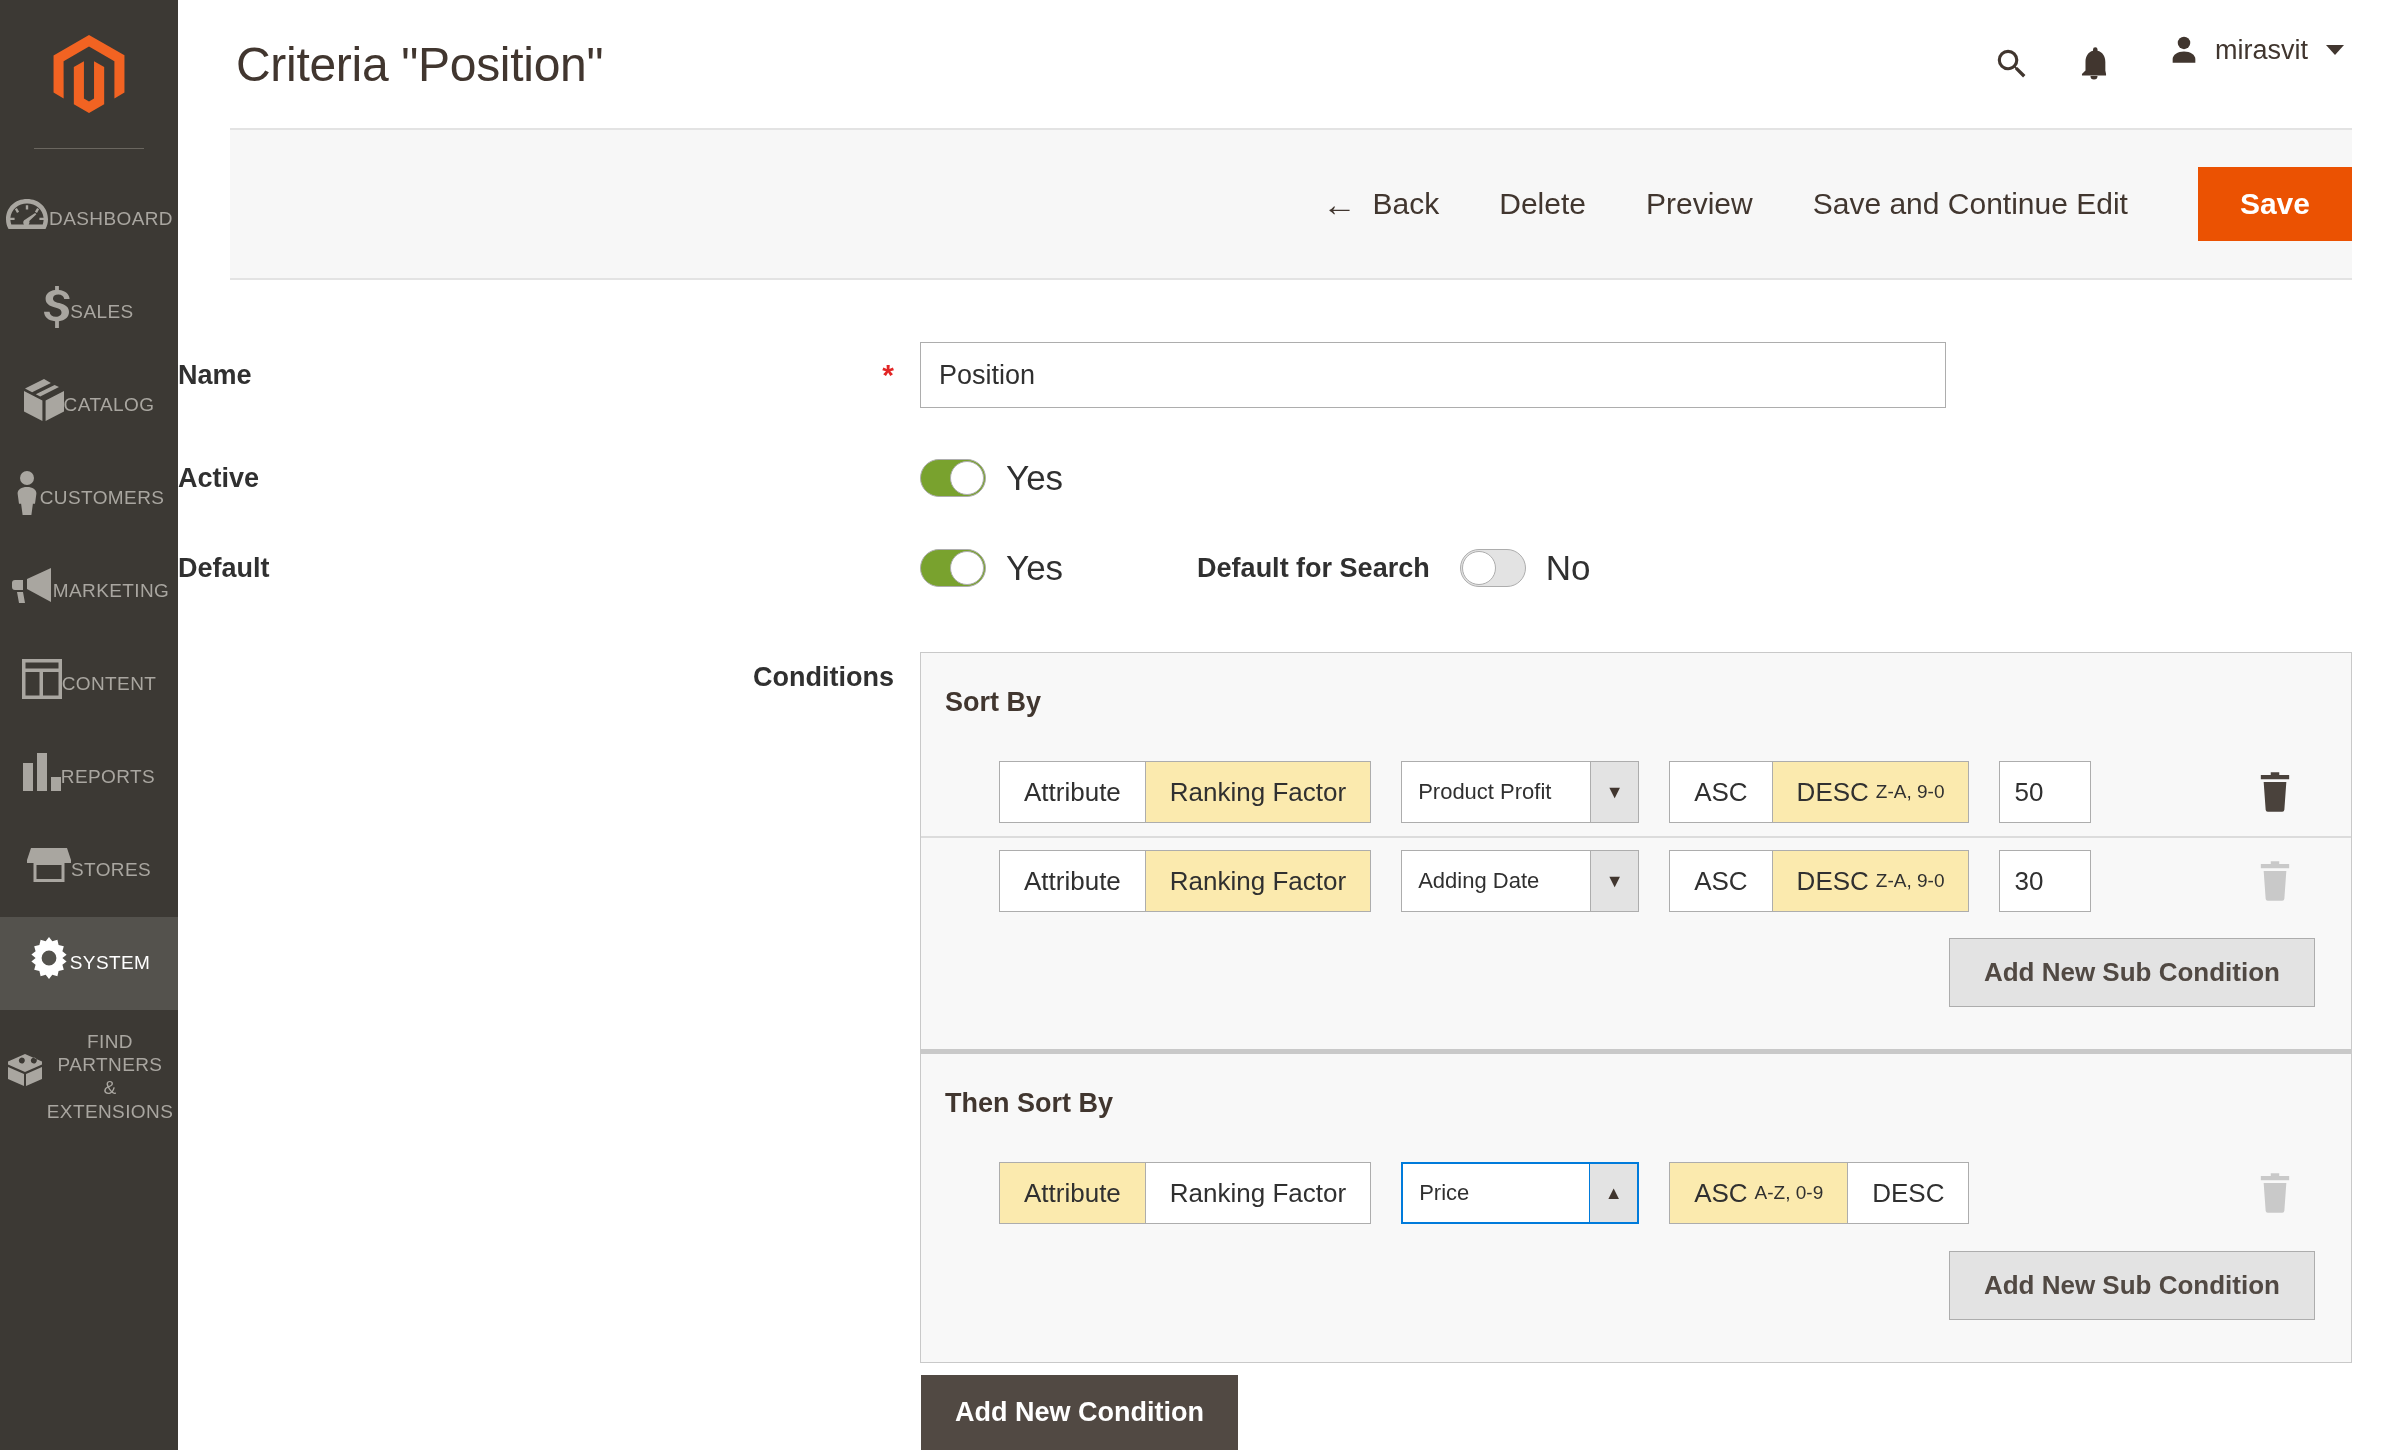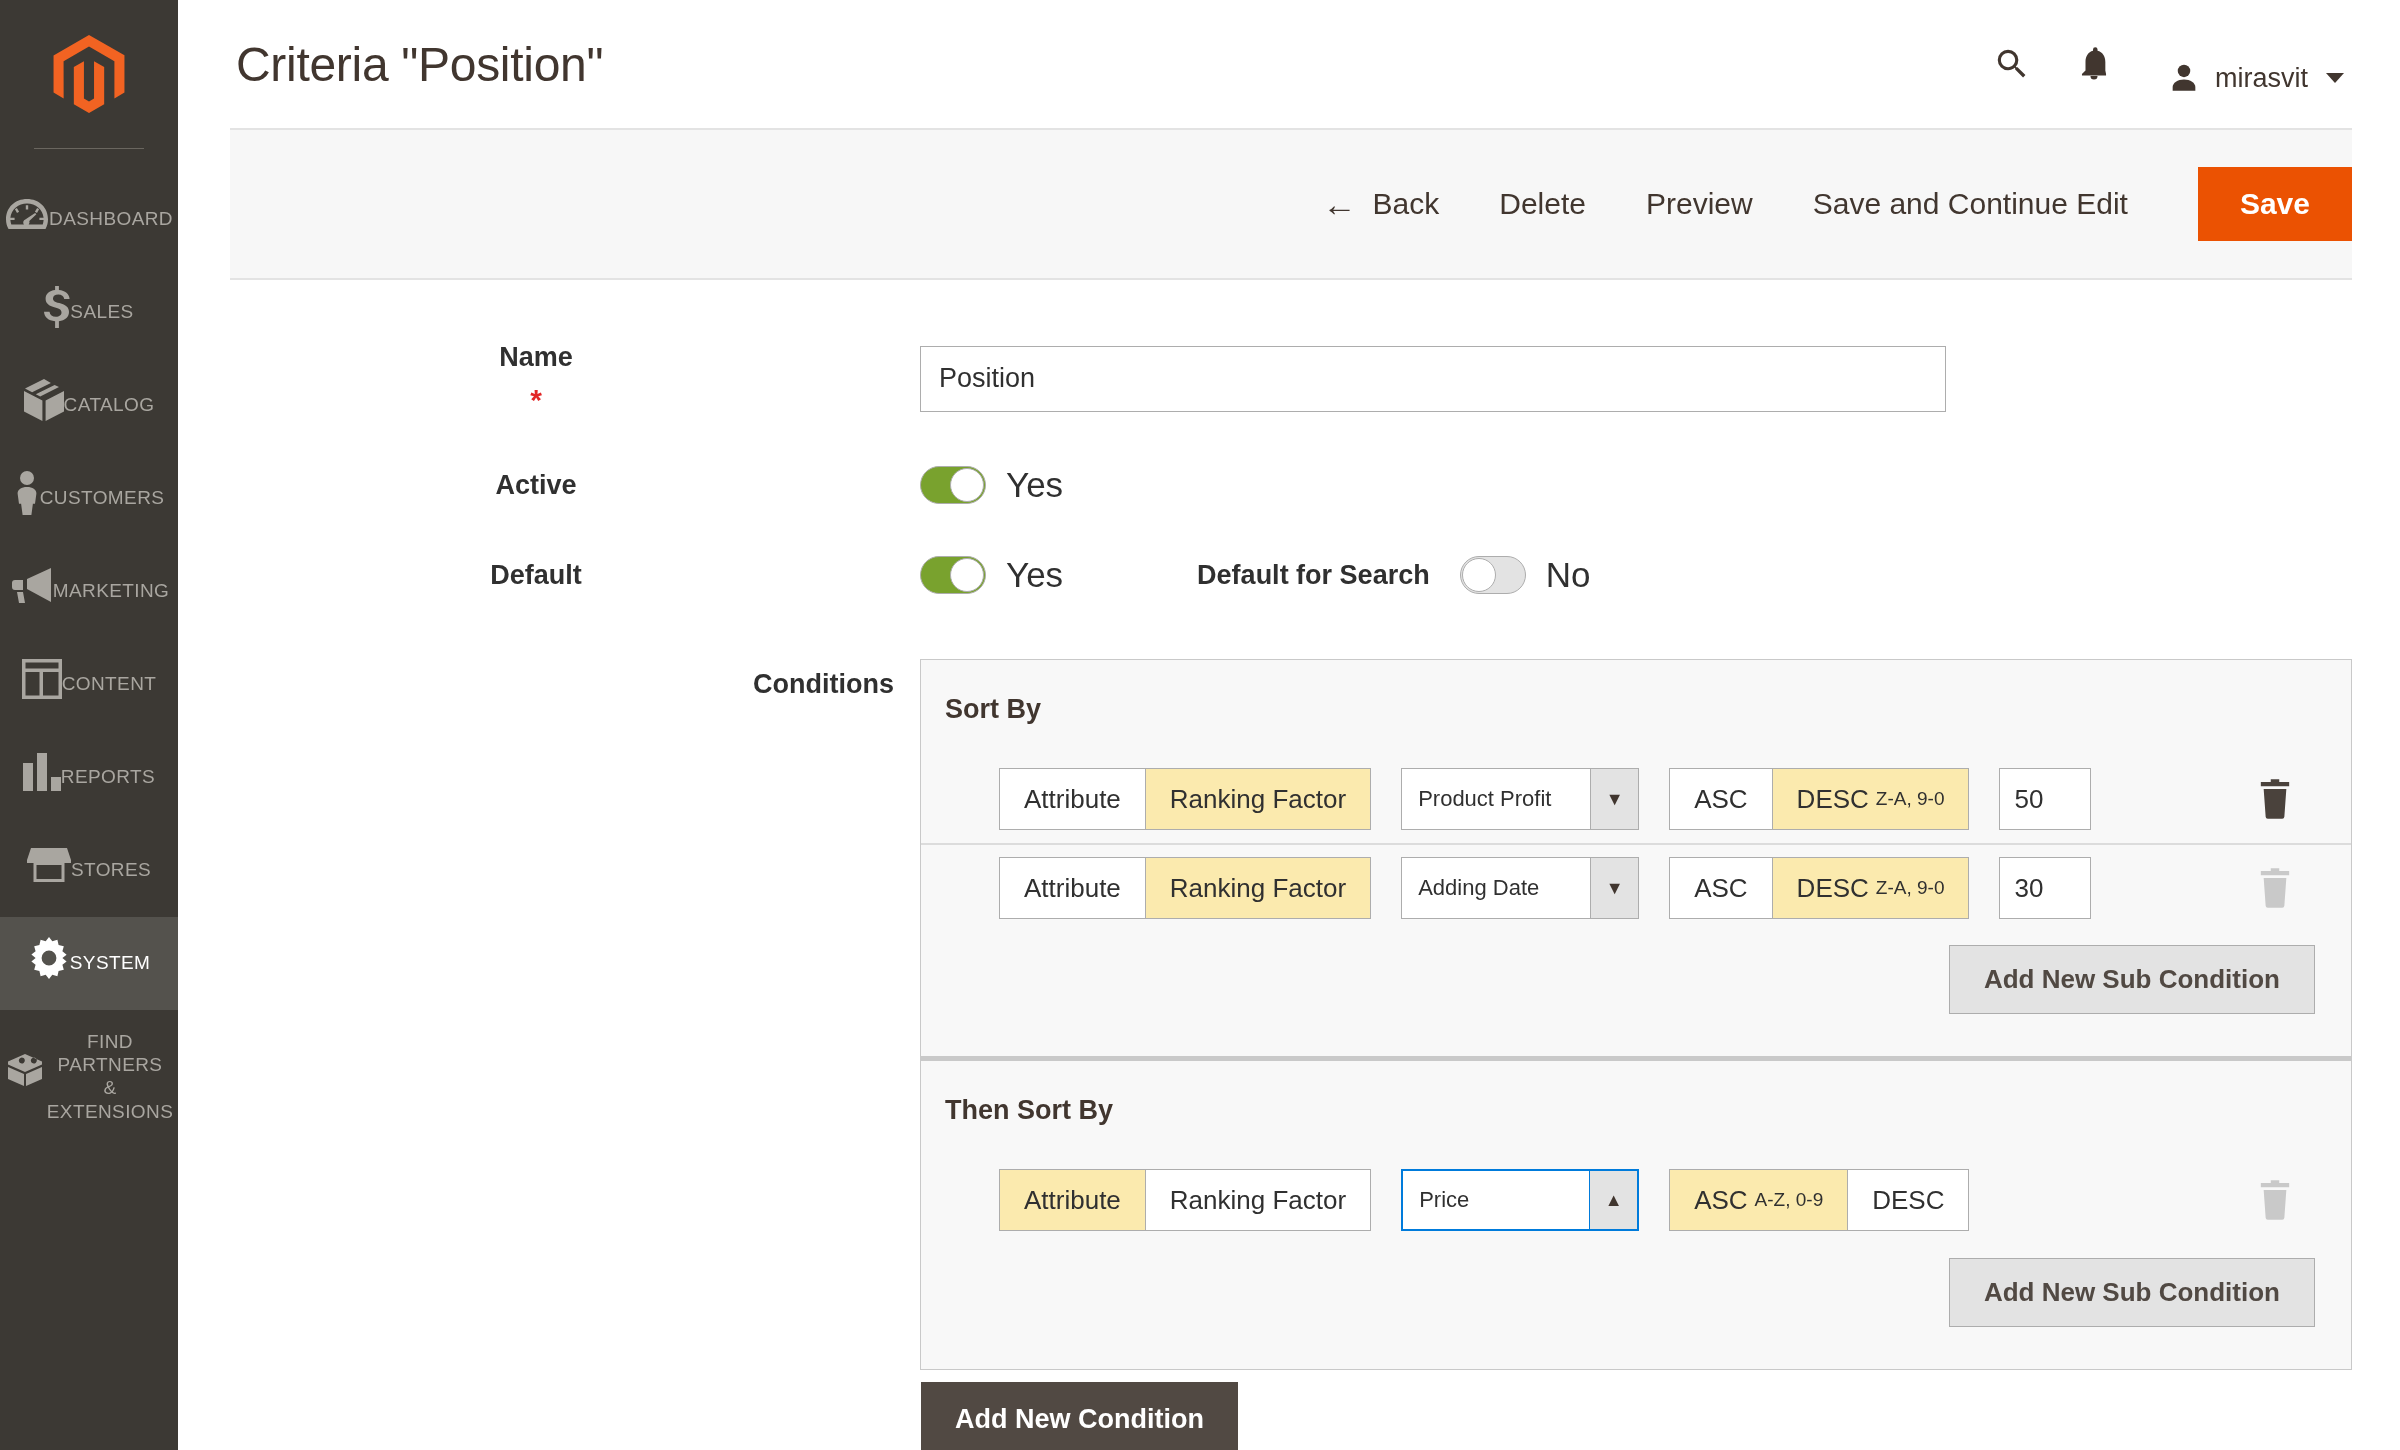--- a/index.html
+++ b/index.html
@@ -61,21 +61,21 @@
   .page-header {
     display: flex; align-items: center;
     padding: 0 52px 0 58px;
     height: 128px;
   }
   .page-title {
     font-size: 48px; color: #41362f; font-weight: 400;
     letter-spacing: -0.3px; white-space: nowrap;
   }
   .header-right {
-    margin-left: auto; display: flex; align-items: flex-end; gap: 8px;
+    margin-left: auto; display: flex; align-items: flex-start; gap: 8px;
   }
   .hdr-btn {
     width: 74px; height: 74px;
     display: flex; align-items: center; justify-content: center;
     cursor: pointer; background: none; border: none;
   }
   .hdr-btn svg { fill: #41362f; display: block; }
   .user-menu {
     display: flex; align-items: center; gap: 14px;
     margin-left: 24px; cursor: pointer; padding: 6px 4px;
@@ -117,21 +117,21 @@
     font-family: "Liberation Sans", sans-serif;
   }
 
   
   .form-area { padding: 62px 48px 0 0; }
   .field-row { display: flex; align-items: center; margin-bottom: 0; }
   .field-label {
     width: 742px; min-width: 742px;
     text-align: right; padding-right: 26px;
     font-size: 27px; color: #303030; font-weight: 700;
-    display: flex; align-items: center; justify-content: flex-start; gap: 12px; flex-direction: column;
+    display: flex; align-items: center; justify-content: space-between; gap: 18px;
   }
   .req-star { color: #e22626; font-size: 30px; line-height: 1; }
   .text-input {
     width: 1026px; height: 66px;
     border: 1px solid #adadad;
     font-size: 27px; color: #303030;
     padding: 0 18px;
     font-family: "Liberation Sans", sans-serif;
     background: #fff;
   }

